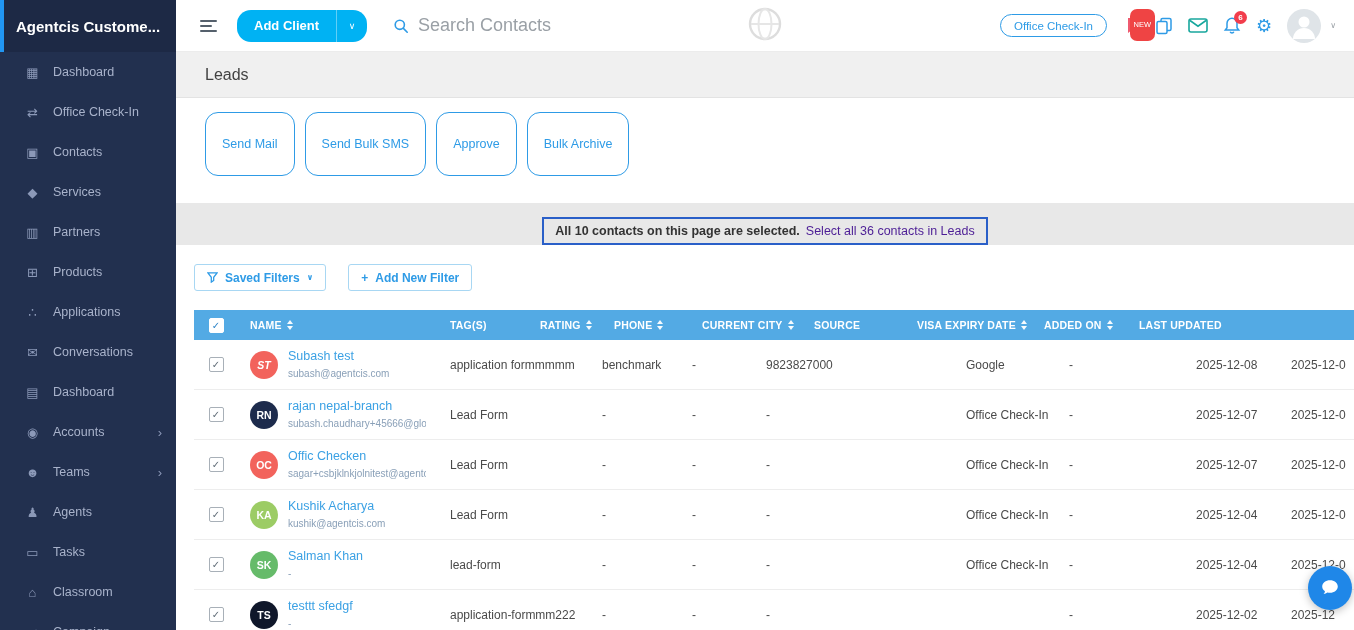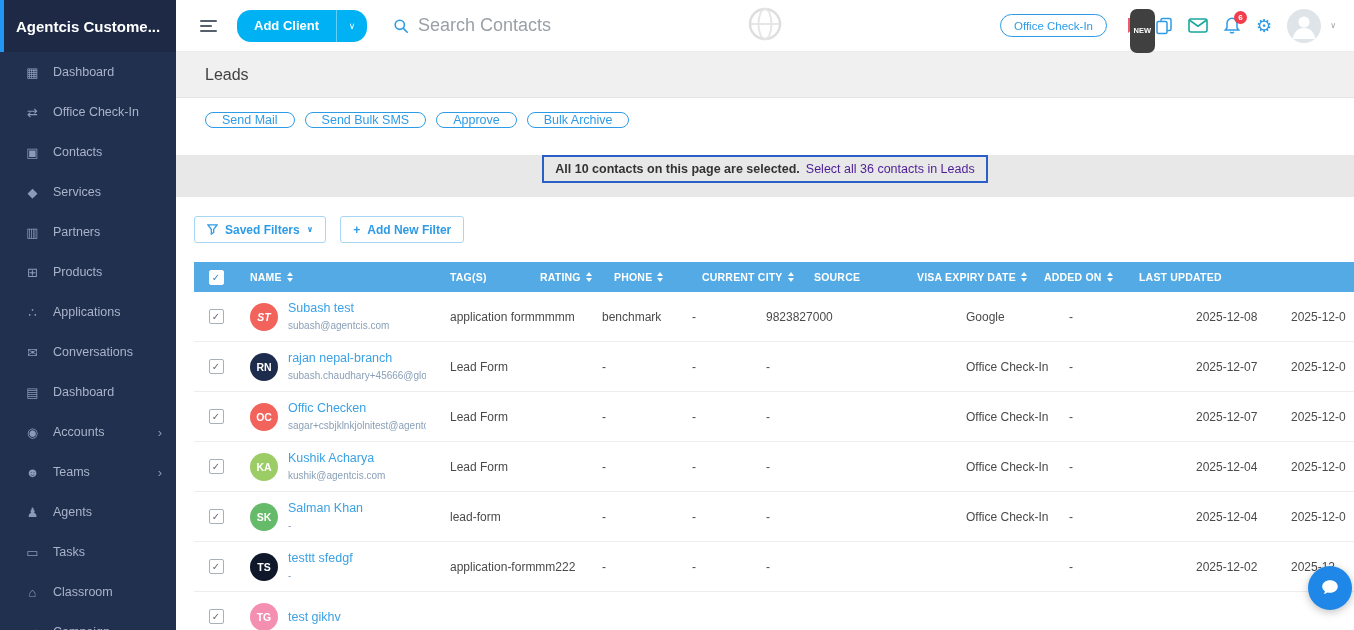--- a/index.html
+++ b/index.html
@@ -35,49 +35,49 @@
   .search{display:flex;align-items:center;gap:9px}
   .search input{border:none;outline:none;font-size:18px;color:#666;width:190px;
     font-family:"Liberation Sans","DejaVu Sans",sans-serif}
   .search input::placeholder{color:#9aa0a6}
   .brand-logo{position:absolute;left:50%;top:50%;transform:translate(-50%,-50%);opacity:.85}
   .tb-right{margin-left:auto;display:flex;align-items:center;gap:15px}
   .pill{height:23px;border:1px solid #2e9be6;border-radius:12px;background:#fff;color:#2e9be6;
     font-size:11.5px;padding:0 13px;cursor:pointer;margin-right:4px;white-space:nowrap;
     font-family:"Liberation Sans","DejaVu Sans",sans-serif}
   .ic{position:relative;display:inline-flex;align-items:center;justify-content:center;cursor:pointer}
-  .new-badge{position:absolute;top:-8px;right:-15px;background:#404040;color:#fff;font-size:7.5px;
-    font-weight:bold;padding:18px 4px;border-radius:7px;line-height:1}
+  .new-badge{position:absolute;top:-8px;right:-15px;background:#ef4444;color:#fff;font-size:7.5px;
+    font-weight:normal;padding:12px 4px;border-radius:7px;line-height:1}
   .bell-badge{position:absolute;top:-5px;right:-6px;background:#f23d4c;color:#fff;font-size:8px;
     font-weight:bold;width:13px;height:13px;border-radius:50%;display:flex;align-items:center;
     justify-content:center;line-height:1}
   .gear{font-size:18px;color:#2e9be6;cursor:pointer}
   .gear::after{content:"⚙"}
   .user-avatar{width:34px;height:34px;border-radius:50%;background:#dfe4e8;display:flex;
     align-items:center;justify-content:center;cursor:pointer;overflow:hidden}
   .av-chev{font-size:8px;color:#9aa0a6;cursor:pointer;margin-left:-6px}
   .av-chev::after{content:"∨"}
 
   
   .page-head{height:46px;flex:none;background:#f0f0f0;border-bottom:1px solid #e3e3e3;
     display:flex;align-items:center;padding-left:29px;font-size:16px;color:#424242}
 
   
   .content{flex:1;overflow:hidden;background:#fff;position:relative}
   .actions{display:flex;gap:10px;margin:14px 0 0 29px}
   .btn{background:#fff;border:1px solid #2e9be6;color:#2e9be6;border-radius:13px;
-    padding:0 16px;font-size:12.5px;cursor:pointer;white-space:nowrap;
+    padding:24px 16px;font-size:12.5px;cursor:pointer;white-space:nowrap;
     font-family:"Liberation Sans","DejaVu Sans",sans-serif}
-  .banner{margin-top:27px;background:#e8e8e8;height:42px;display:flex;align-items:flex-start;
+  .banner{margin-top:27px;background:#e8e8e8;height:42px;display:flex;align-items:flex-end;
     justify-content:center}
   .banner-box{border:2px solid #2a5fc8;padding:5px 11px;display:flex;align-items:center;gap:6px;
     font-size:12.5px}
   .banner-msg{font-weight:bold;color:#333}
   .banner-link{color:#4c1d95;cursor:pointer;text-decoration:none}
-  .filters{display:flex;gap:14px;margin:19px 0 0 18px}
+  .filters{display:flex;gap:22px;margin:19px 0 0 18px}
   .fbtn{background:#fff;border:1px solid #aederr;border:1px solid #a8d7f3;color:#2e9be6;
     border-radius:3px;height:27px;padding:0 12px;font-size:12px;font-weight:bold;cursor:pointer;
     display:inline-flex;align-items:center;gap:7px;
     font-family:"Liberation Sans","DejaVu Sans",sans-serif}
   .f-chev{font-size:8px}
   .f-chev::after{content:"∨"}
 
   
   .tbl{margin:19px 0 0 18px;width:calc(100% - 18px);overflow:hidden}
   .thead,.trow{display:flex;min-width:1226px}

